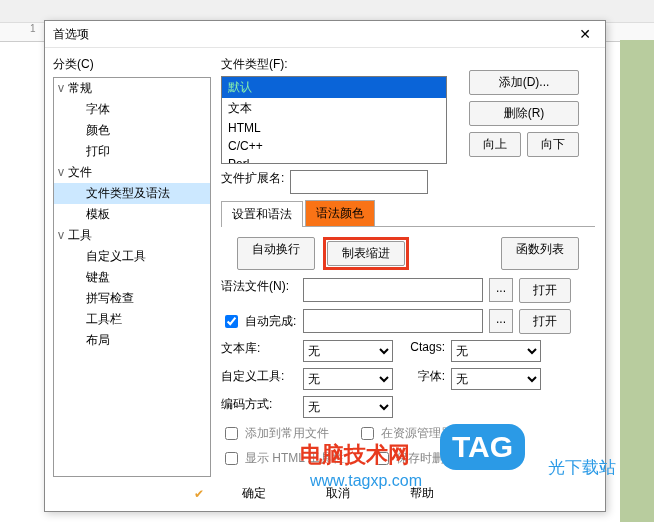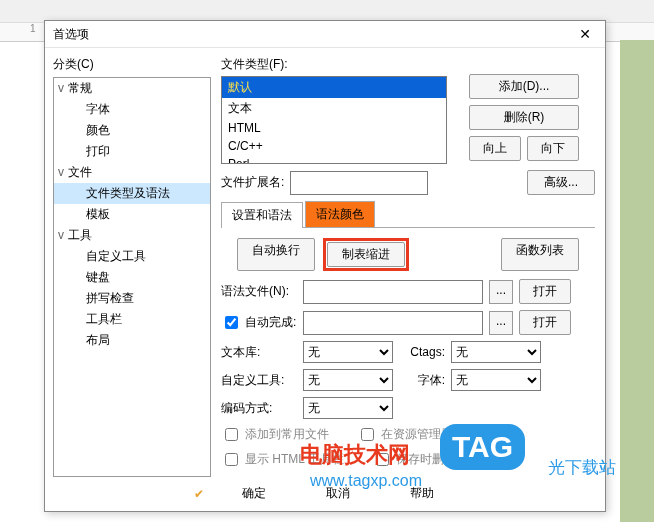--- a/index.html
+++ b/index.html
@@ -12,24 +12,24 @@
 .titlebar .close{margin-left:auto;width:24px;height:20px;display:flex;align-items:center;justify-content:center;cursor:pointer;font-size:14px}
 .dcontent{display:flex;height:calc(100% - 56px)}
 .left{width:158px;border-right:0;padding:8px 0 8px 8px}
 .left-label{margin-bottom:4px}
 .tree{border:1px solid #999;height:398px;overflow:auto;background:#fff;font-size:12px}
 .tree .node{padding:2px 4px 2px 16px;white-space:nowrap;cursor:pointer}
 .tree .node.l2{padding-left:32px}
 .tree .node.sel{background:#cce8ff}
 .tree .tgl{display:inline-block;width:10px;margin-left:-12px;color:#666}
 .right{flex:1;padding:8px 10px;position:relative}
-.row{display:flex;align-items:center;margin-bottom:6px;gap:6px}
+.row{display:flex;margin-bottom:6px;gap:6px}
 .listbox{border:1px solid #7a7a7a;width:224px;height:86px;overflow-y:auto;background:#fff}
 .listbox div{padding:2px 6px}
-.listbox .sel{background:#0a64d8;color:#fde047}
+.listbox .sel{background:#0a64d8;color:#86efac}
 .btn{border:1px solid #999;background:#f5f5f5;padding:3px 6px;cursor:pointer;min-width:54px;text-align:center;border-radius:2px}
 .btn.small{min-width:38px}
 .sidecol{display:flex;flex-direction:column;gap:6px;margin-left:16px}
 .siderow{display:flex;gap:6px;margin-left:16px}
 input[type=text]{border:1px solid #7a7a7a;padding:2px 4px;font-size:12px;height:18px}
 .tabs{display:flex;border-bottom:1px solid #aaa;margin-top:0}
 .tab{padding:4px 10px;border:1px solid #aaa;border-bottom:none;background:#f97316;margin-right:2px;cursor:pointer}
 .tab.act{background:#fff;position:relative;top:1px}
 .tbtns{display:flex;gap:8px;margin:10px 16px 8px}
 .tbtns .btn{min-width:64px}
@@ -97,21 +97,20 @@
             <div class="siderow" style="margin-left:0">
               <div class="btn small">向上</div>
               <div class="btn small">向下</div>
             </div>
           </div>
         </div>
         <div class="row">
           <span>文件扩展名:</span>
           <input type="text" style="width: 128px;" value="">
           <div style="flex:1"></div>
-          <div class="btn">高级...</div>
         </div>
         <div class="tabs">
           <div class="tab act">设置和语法</div>
           <div class="tab">语法颜色</div>
         </div>
         <div class="tbtns">
           <div class="btn">自动换行</div>
           <span class="highlight">
             <div class="btn">制表缩进</div>
           </span>

